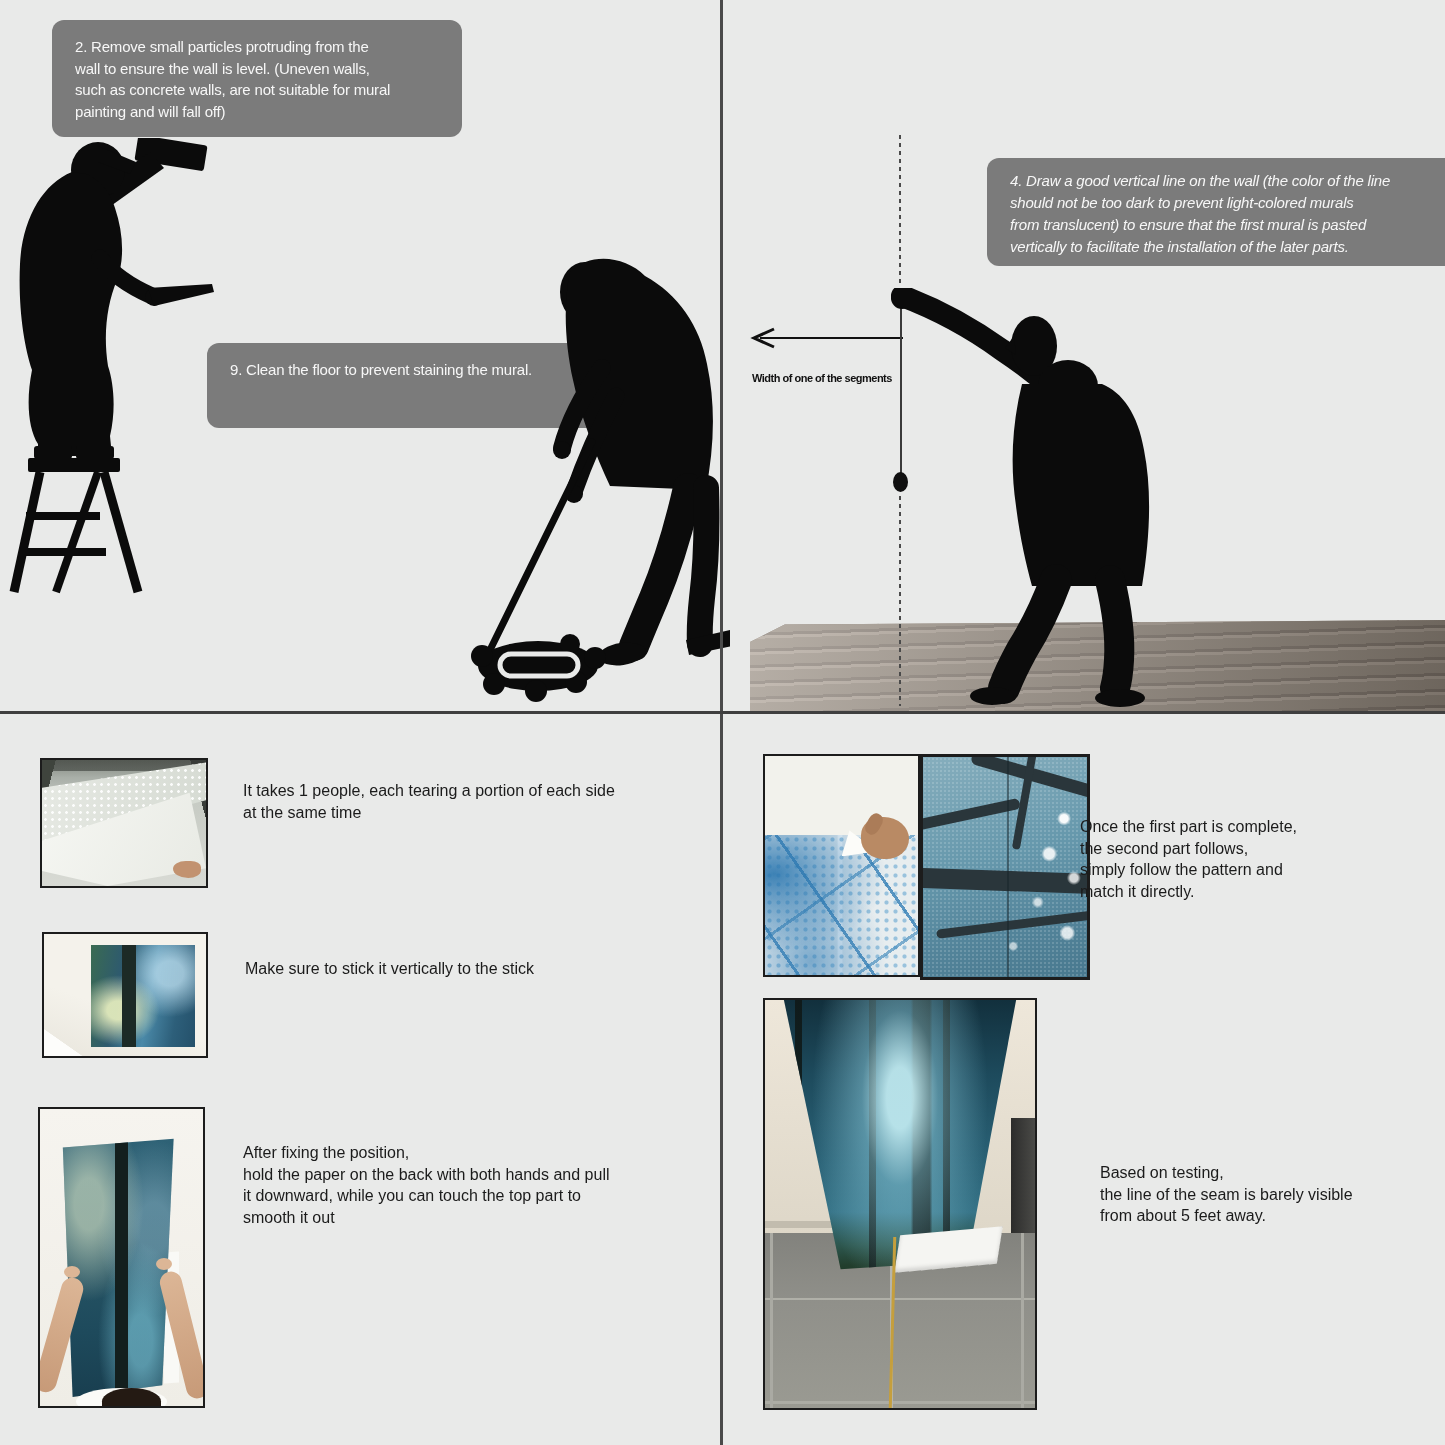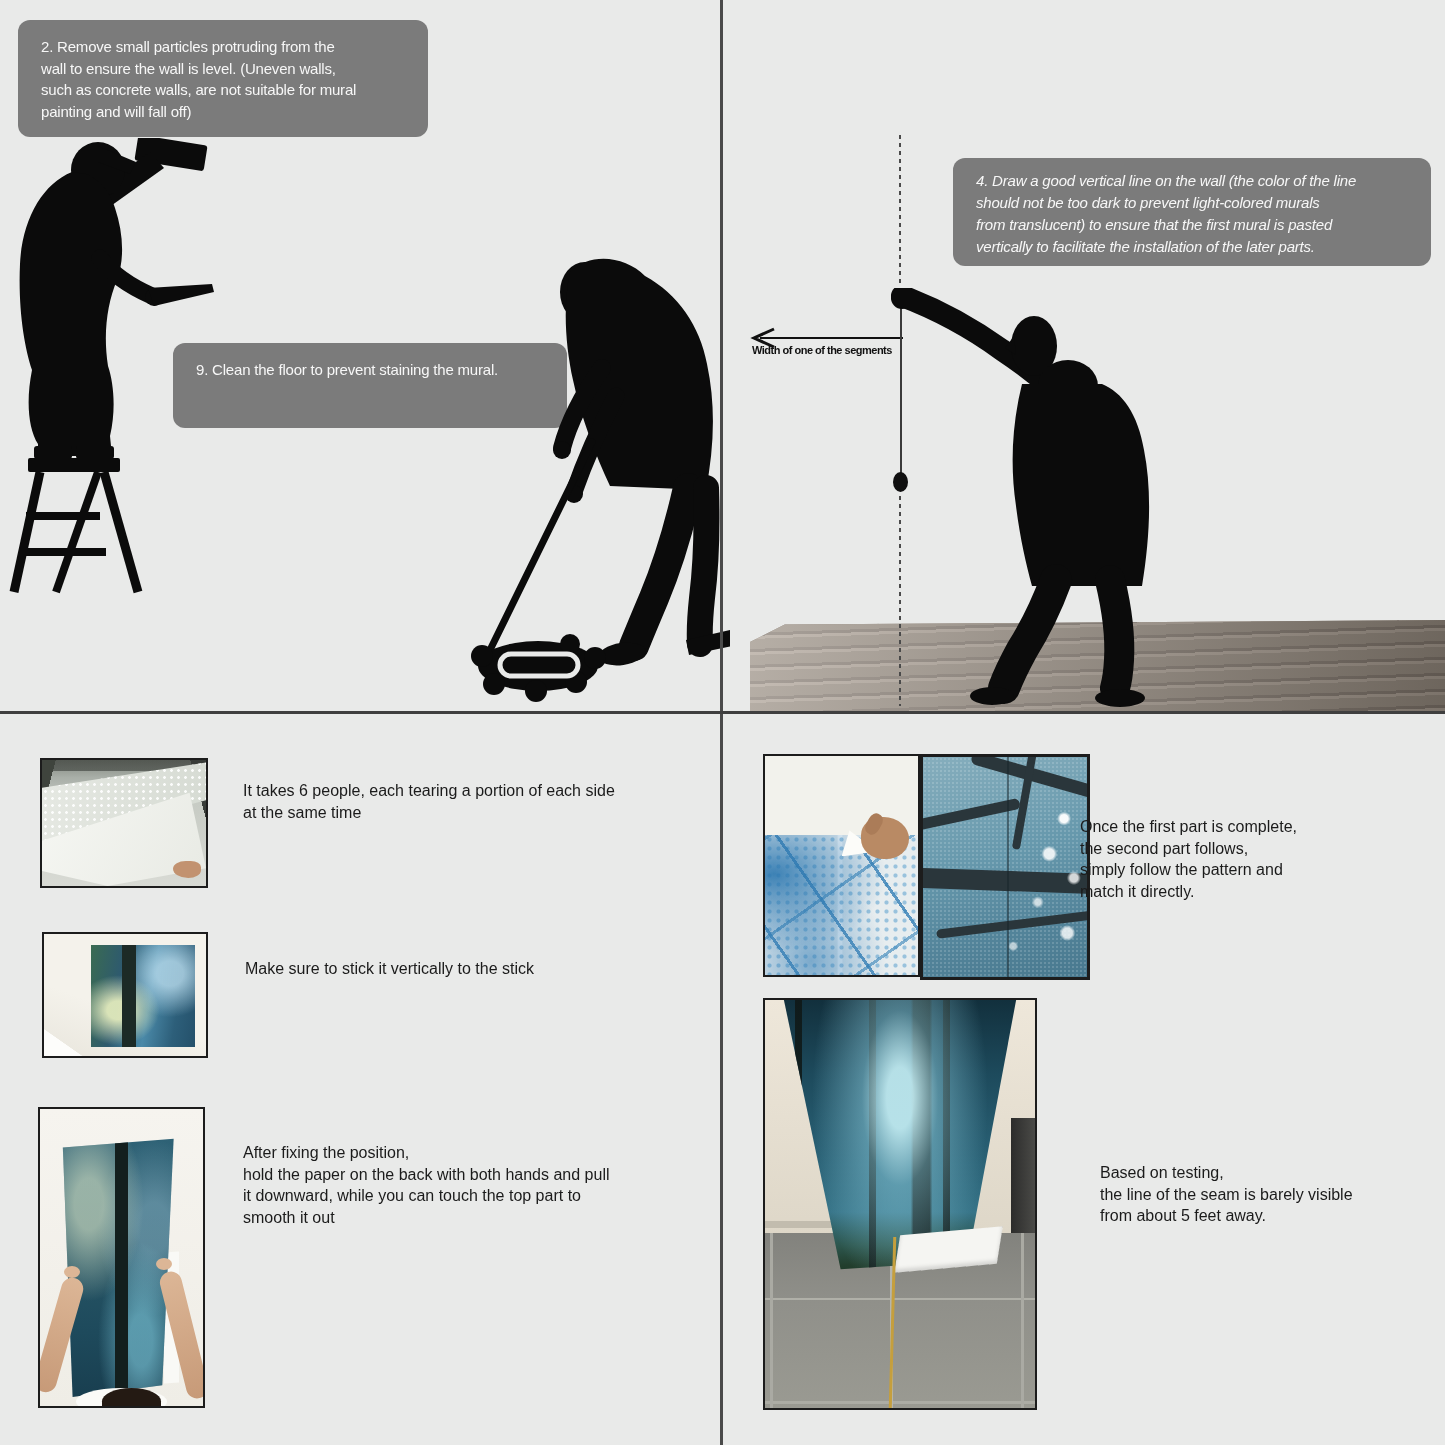--- a/index.html
+++ b/index.html
@@ -10,29 +10,29 @@
     color:#1b1b1b;
   }
   .abs{position:absolute;}
   
   .div-v{left:720px;top:0;width:3px;height:1445px;background:#4a4a4a;}
   .div-h{left:0;top:711px;width:1445px;height:3px;background:#3f3f3f;}
   
   .gbox{
     background:#7b7b7b;border-radius:12px;color:#f7f7f7;
     font-size:15px;line-height:21.5px;white-space:pre-line;
-    padding:16px 20px 0 23px;box-sizing:border-box;letter-spacing:-0.2px;
+    padding:16px 20px 0 23px;box-sizing:border-box;letter-spacing:-0.2px;margin-left:34px;
   }
   #box2{left:18px;top:20px;width:410px;height:117px;}
   #box3{left:173px;top:343px;width:394px;height:85px;}
   #box4{left:953px;top:158px;width:478px;height:108px;padding-top:12px;font-size:15px;line-height:22px;font-style:italic;}
   
   .cap{font-size:16px;line-height:21.7px;white-space:pre-line;color:#1b1b1b;}
   
-  #arrow-label{left:752px;top:344px;width:170px;font-size:11px;font-weight:700;letter-spacing:-0.5px;color:#111;}
+  #arrow-label{left:752px;top:372px;width:170px;font-size:11px;font-weight:700;letter-spacing:-0.5px;color:#111;}
   
   .dashline{width:2px;background:repeating-linear-gradient(180deg,#4a4a4a 0 4px,transparent 4px 8px);}
   .solidline{width:2px;background:#3a3a3a;}
   .bob{width:15px;height:20px;border-radius:50%;background:#101010;}
   
   #wood-floor{
     left:750px;top:620px;width:695px;height:92px;
     clip-path:polygon(0 24%,5% 5%,100% 0,100% 100%,0 100%);
     background:
       linear-gradient(100deg, rgba(255,255,255,.30), rgba(0,0,0,.28)),
@@ -238,21 +238,21 @@
 
   <section>
     <div class="abs photo" id="photo1">
       <div class="p1-bg"></div>
       <div class="p1-frames"></div>
       <div class="p1-red"></div>
       <div class="p1-sheet-top"></div>
       <div class="p1-sheet-bot"></div>
       <div class="p1-hand"></div>
     </div>
-    <div class="abs cap" style="left:243px;top:780px;width:440px">It takes 6 people, each tearing a portion of each side
+    <div class="abs cap" style="left:243px;top:780px;width:440px">It takes 1 people, each tearing a portion of each side
  at the same time</div>
 
     <div class="abs photo" id="photo2">
       <div class="p2-bg"></div>
       <div class="p2-wedge"></div>
       <div class="p2-mural">
         <div class="p2-trunk"></div>
       </div>
     </div>
     <div class="abs cap" style="left:245px;top:958px;width:440px">Make sure to stick it vertically to the stick</div>

